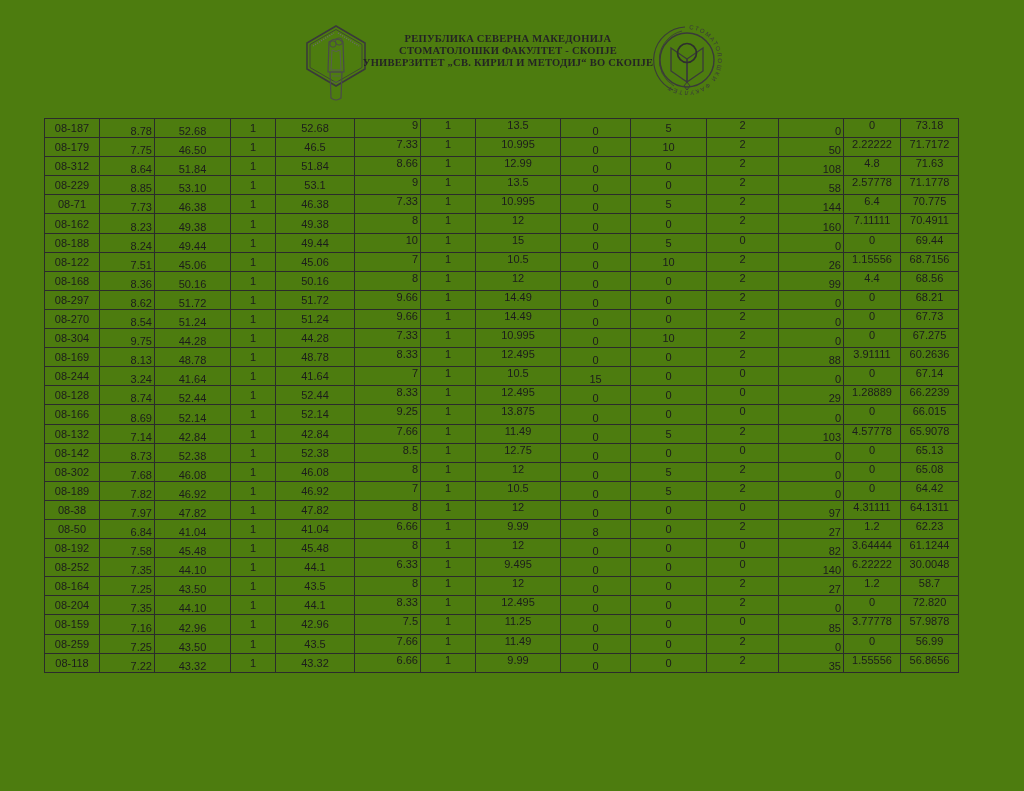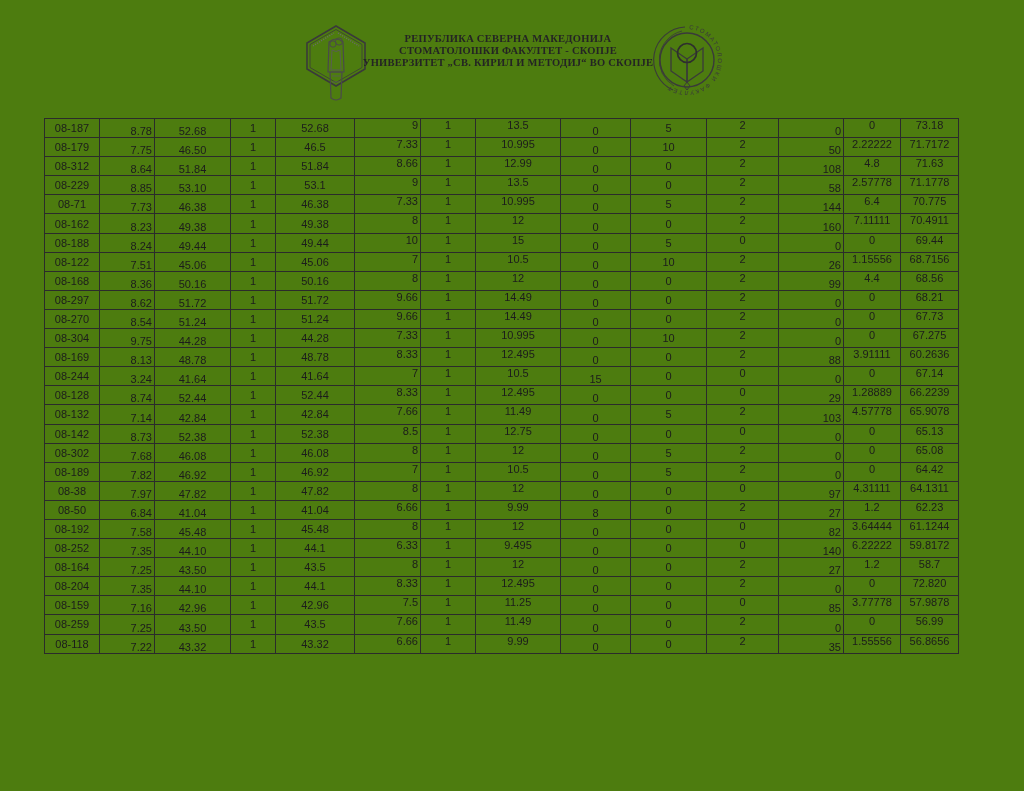--- a/index.html
+++ b/index.html
@@ -353,20 +353,36 @@
             <td class="ac vt">1</td>
             <td class="ac vt">12.495</td>
             <td class="ac vb">0</td>
             <td class="ac vm">0</td>
             <td class="ac vt">0</td>
             <td class="ar vb">29</td>
             <td class="ac vt">1.28889</td>
             <td class="ac vt">66.2239</td>
           </tr>
           <tr>
+            <td class="ac vm">08-166</td>
+            <td class="ar vb">8.69</td>
+            <td class="ac vb">52.14</td>
+            <td class="ac vm">1</td>
+            <td class="ac vm">52.14</td>
+            <td class="ar vt">9.25</td>
+            <td class="ac vt">1</td>
+            <td class="ac vt">13.875</td>
+            <td class="ac vb">0</td>
+            <td class="ac vm">0</td>
+            <td class="ac vt">0</td>
+            <td class="ar vb">0</td>
+            <td class="ac vt">0</td>
+            <td class="ac vt">66.015</td>
+          </tr>
+          <tr>
             <td class="ac vm">08-132</td>
             <td class="ar vb">7.14</td>
             <td class="ac vb">42.84</td>
             <td class="ac vm">1</td>
             <td class="ac vm">42.84</td>
             <td class="ar vt">7.66</td>
             <td class="ac vt">1</td>
             <td class="ac vt">11.49</td>
             <td class="ac vb">0</td>
             <td class="ac vm">5</td>
@@ -478,21 +494,21 @@
             <td class="ac vm">1</td>
             <td class="ac vm">44.1</td>
             <td class="ar vt">6.33</td>
             <td class="ac vt">1</td>
             <td class="ac vt">9.495</td>
             <td class="ac vb">0</td>
             <td class="ac vm">0</td>
             <td class="ac vt">0</td>
             <td class="ar vb">140</td>
             <td class="ac vt">6.22222</td>
-            <td class="ac vt">59.8172</td>
+            <td class="ac vt">30.0048</td>
           </tr>
           <tr>
             <td class="ac vm">08-164</td>
             <td class="ar vb">7.25</td>
             <td class="ac vb">43.50</td>
             <td class="ac vm">1</td>
             <td class="ac vm">43.5</td>
             <td class="ar vt">8</td>
             <td class="ac vt">1</td>
             <td class="ac vt">12</td>

